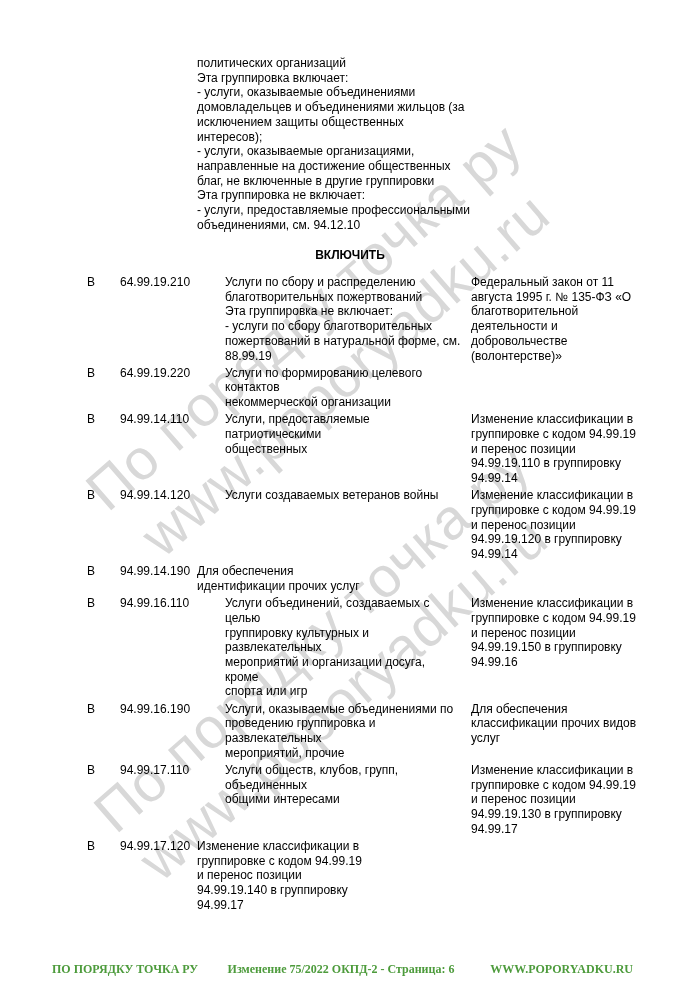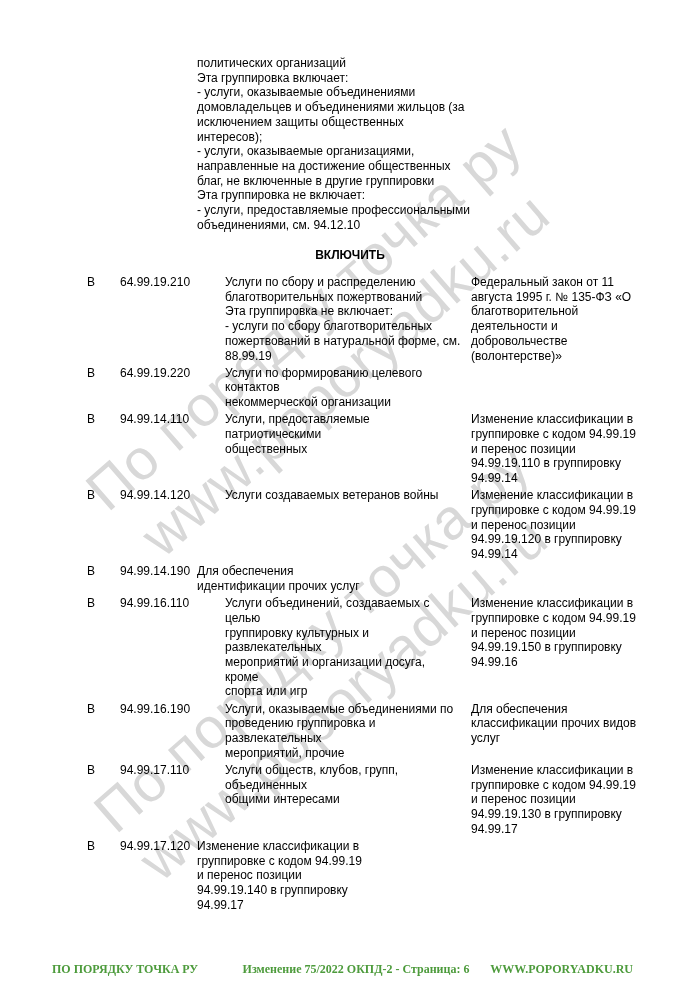--- a/index.html
+++ b/index.html
@@ -28,21 +28,21 @@
   .table{position:absolute;left:87px;top:275px;width:556px;}
   .row{display:grid;grid-template-columns:33px 77px 274px 172px;margin-bottom:2.5px;}
   .cell{white-space:pre-line;}
   .desc{padding-right:10px;margin-left:28px;}
   
   .footer span{
     position:absolute;top:962px;font-family:"Liberation Serif",serif;font-weight:bold;
     font-size:12px;line-height:14px;color:#4d9b3c;white-space:nowrap;
   }
   .f-left{left:52px;}
-  .f-center{left:356px;transform:translateX(-50%);}
+  .f-center{left:341px;transform:translateX(-50%);}
   .f-right{right:67px;}
 </style>
 </head>
 <body>
 
 <div class="page">
 
   <div>
     <span class="wm wm1a">По порядку точка ру</span>
     <span class="wm wm1b">www.poporyadku.ru</span>

